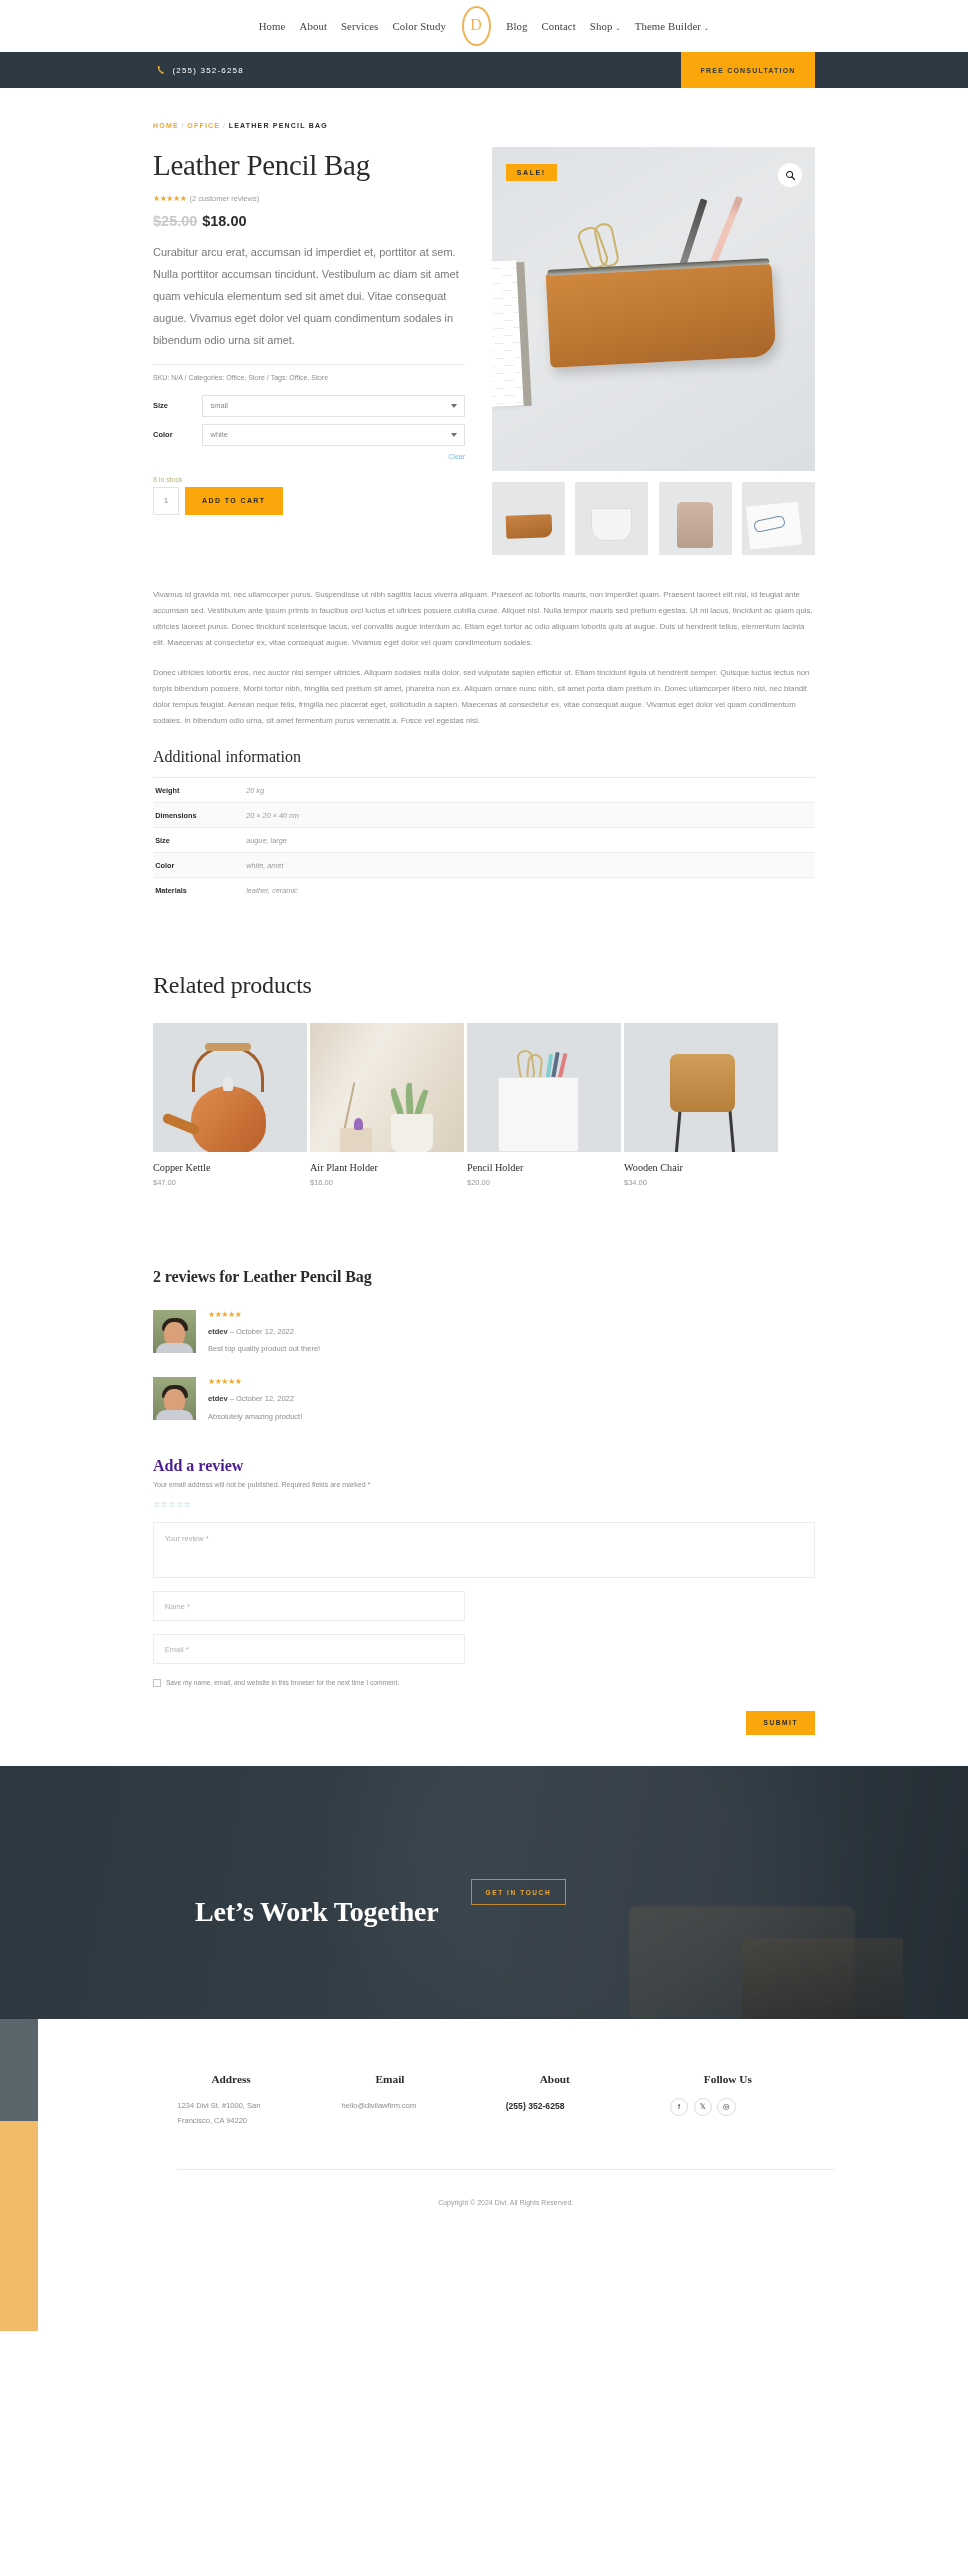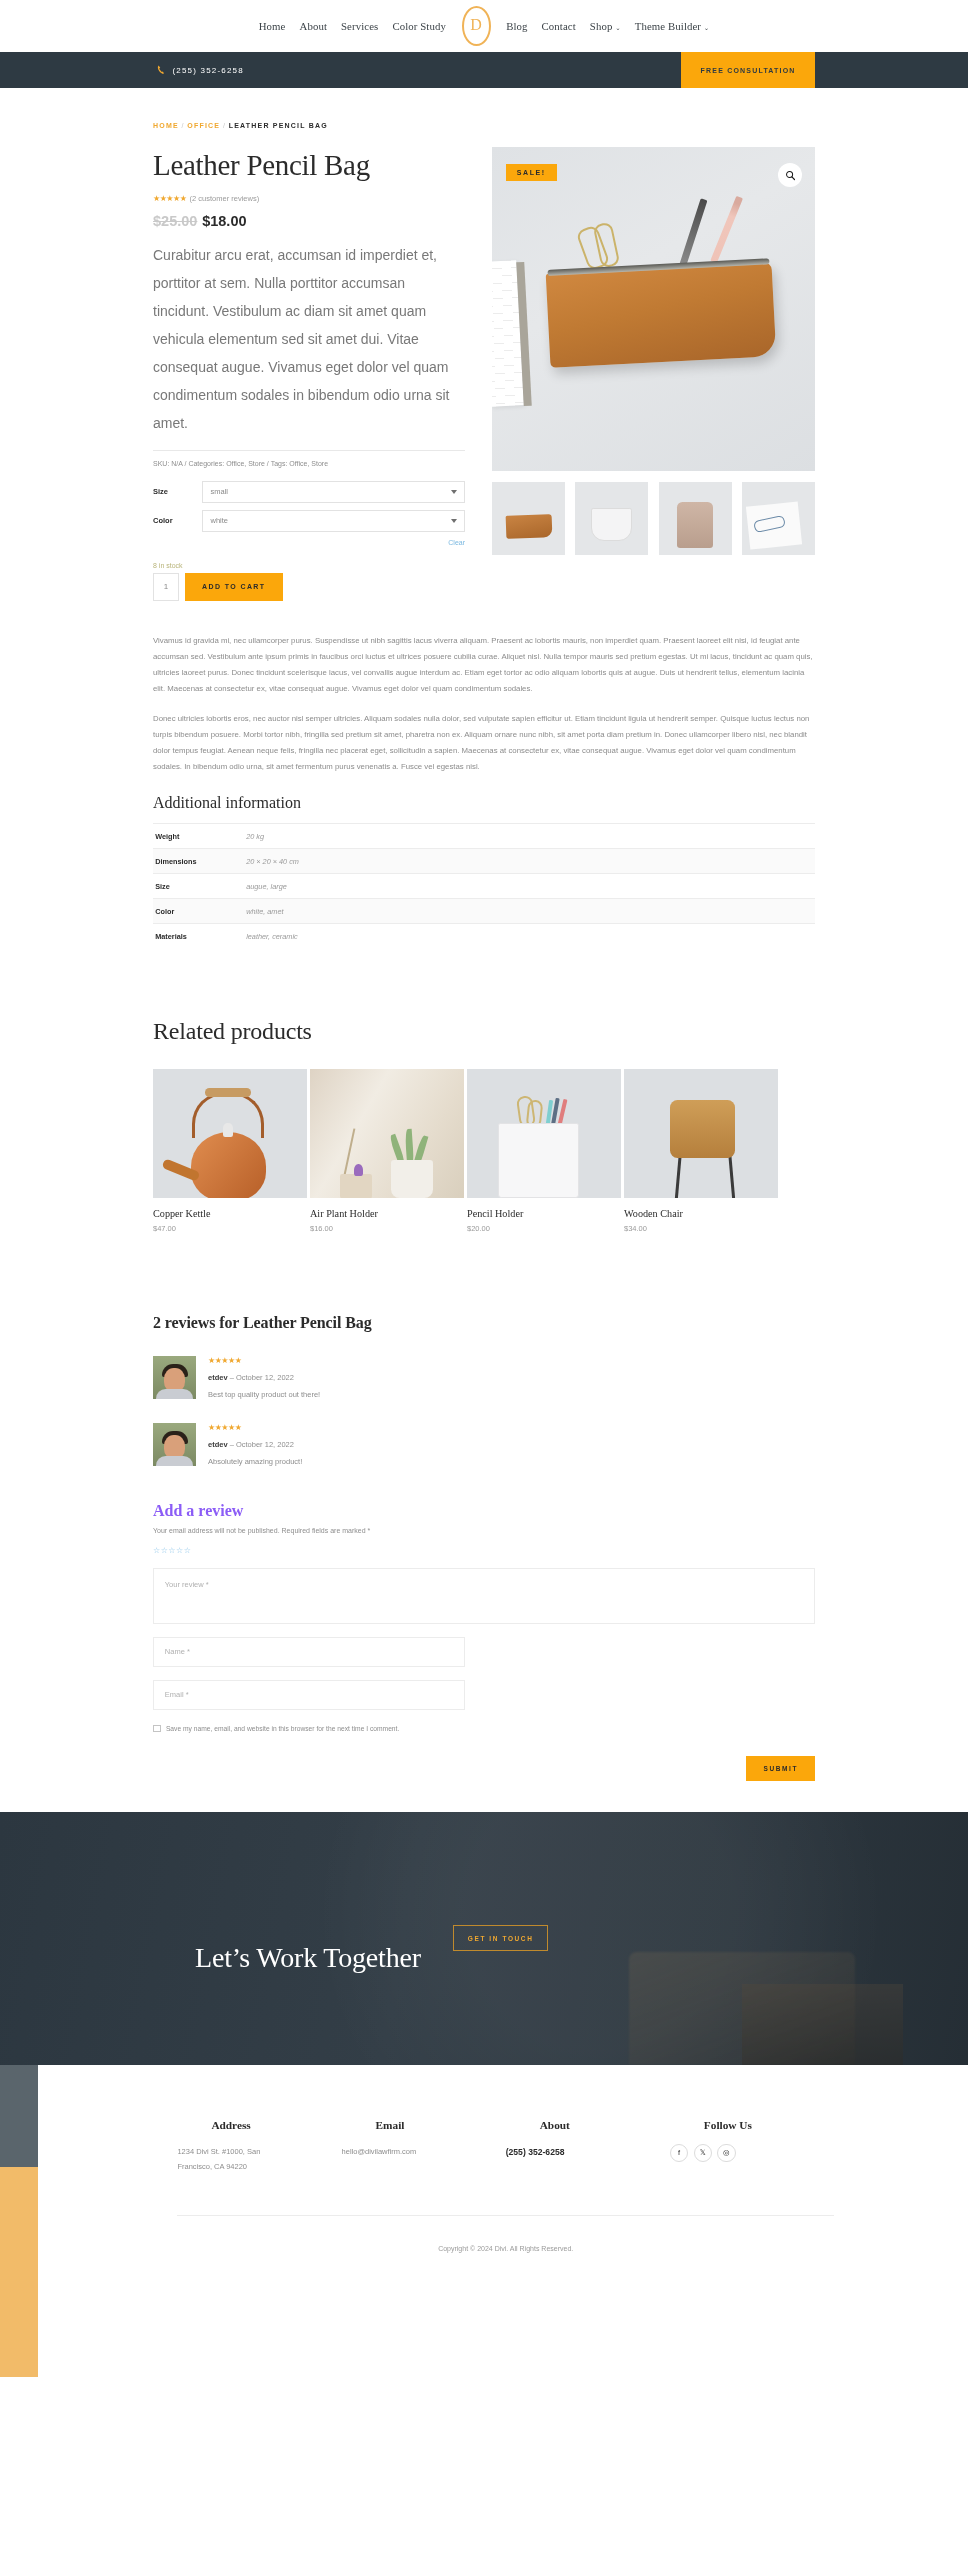--- a/index.html
+++ b/index.html
@@ -116,21 +116,21 @@
   .stars-empty { color: #89c3e8; font-size: 8px; letter-spacing: 0px; }
   .rev-count { font-size: 7.5px; color: #9b9b9b; }
 
   .price-row { margin-top: 9.7px; display: flex; align-items: baseline; gap: 4.8px; }
   .price-old {
     font-size: 14.5px; color: #c9c9c9; text-decoration: line-through;
     font-weight: bold;
   }
   .price-new { font-size: 14.5px; color: #2b2b2b; font-weight: bold; }
 
-  .prod-desc { margin-top: 12px; font-size: 14px; line-height: 2.0; color: #787878; }
+  .prod-desc { margin-top: 12px; font-size: 11px; line-height: 2.0; color: #787878; }
 
   .meta {
     margin-top: 13px;
     padding-top: 9.1px;
     border-top: 0.5px solid #e8e8e8;
     font-size: 7px;
     color: #8e8e8e;
   }
 
   .var-table { margin-top: 14px; }
@@ -330,21 +330,21 @@
   .av-body { position:absolute; left:3.2px; top:33px; width:37px; height:13px; background:#c9ccd2; border-radius: 9.7px 9.7px 0 0;}
   .rev-body { flex: 1; }
   .rev-meta { font-size: 7.5px; color: #8e8e8e; margin-top: 7.5px; }
   .rev-meta b { color: #3b3b3b; }
   .rev-text { font-size: 7.5px; color: #8e8e8e; margin-top: 8.6px; }
 
   
   .addrev { margin-top: 36px; }
   .addrev h2 {
     font-family: "Liberation Serif", serif;
-    font-size: 16px; color: #8b5cf6; font-weight: bold;
+    font-size: 16px; color: #4c1d95; font-weight: bold;
   }
   .addrev .notice { font-size: 7px; color: #8e8e8e; margin-top: 6.5px; }
   .rate-stars { margin-top: 12px; font-size: 8px; color: #89c3e8; letter-spacing: 0.5px; cursor: pointer; }
   .ta, .inp {
     border: 0.5px solid #ececec; background: #fff;
     font-size: 7.5px; color: #b0b0b0;
     font-family: "Liberation Sans", sans-serif;
     display: flex; align-items: flex-start;
   }
   .ta { width: 662px; height: 56px; margin-top: 13px; padding: 10.8px 10.8px; }
@@ -378,21 +378,21 @@
     background: linear-gradient(#4a443c,#2e2b26); opacity:.45; filter: blur(0.5px);
   }
   .cta-inner {
     width: 662px; margin: 0 auto; height: 253px;
     display: flex; align-items: center; gap: 32px;
     position: relative; z-index: 3;
     padding-left: 42px;
   }
   .cta-title {
     font-family: "Liberation Serif", serif;
-    font-size: 28px; color: #ffffff; font-weight: normal; letter-spacing: -0.2px; margin-top: 40px;
+    font-size: 28px; color: #ffffff; font-weight: bold; letter-spacing: -0.2px; margin-top: 40px;
   }
   .cta-btn {
     border: 0.5px solid #c08a2d; color: #f0a830; background: transparent;
     font-size: 6.5px; font-weight: bold; letter-spacing: 1.6px;
     padding: 8.6px 14px; cursor: pointer;
     font-family: "Liberation Sans", sans-serif;
   }
 
   
   .footer-wrap { display: flex; }

